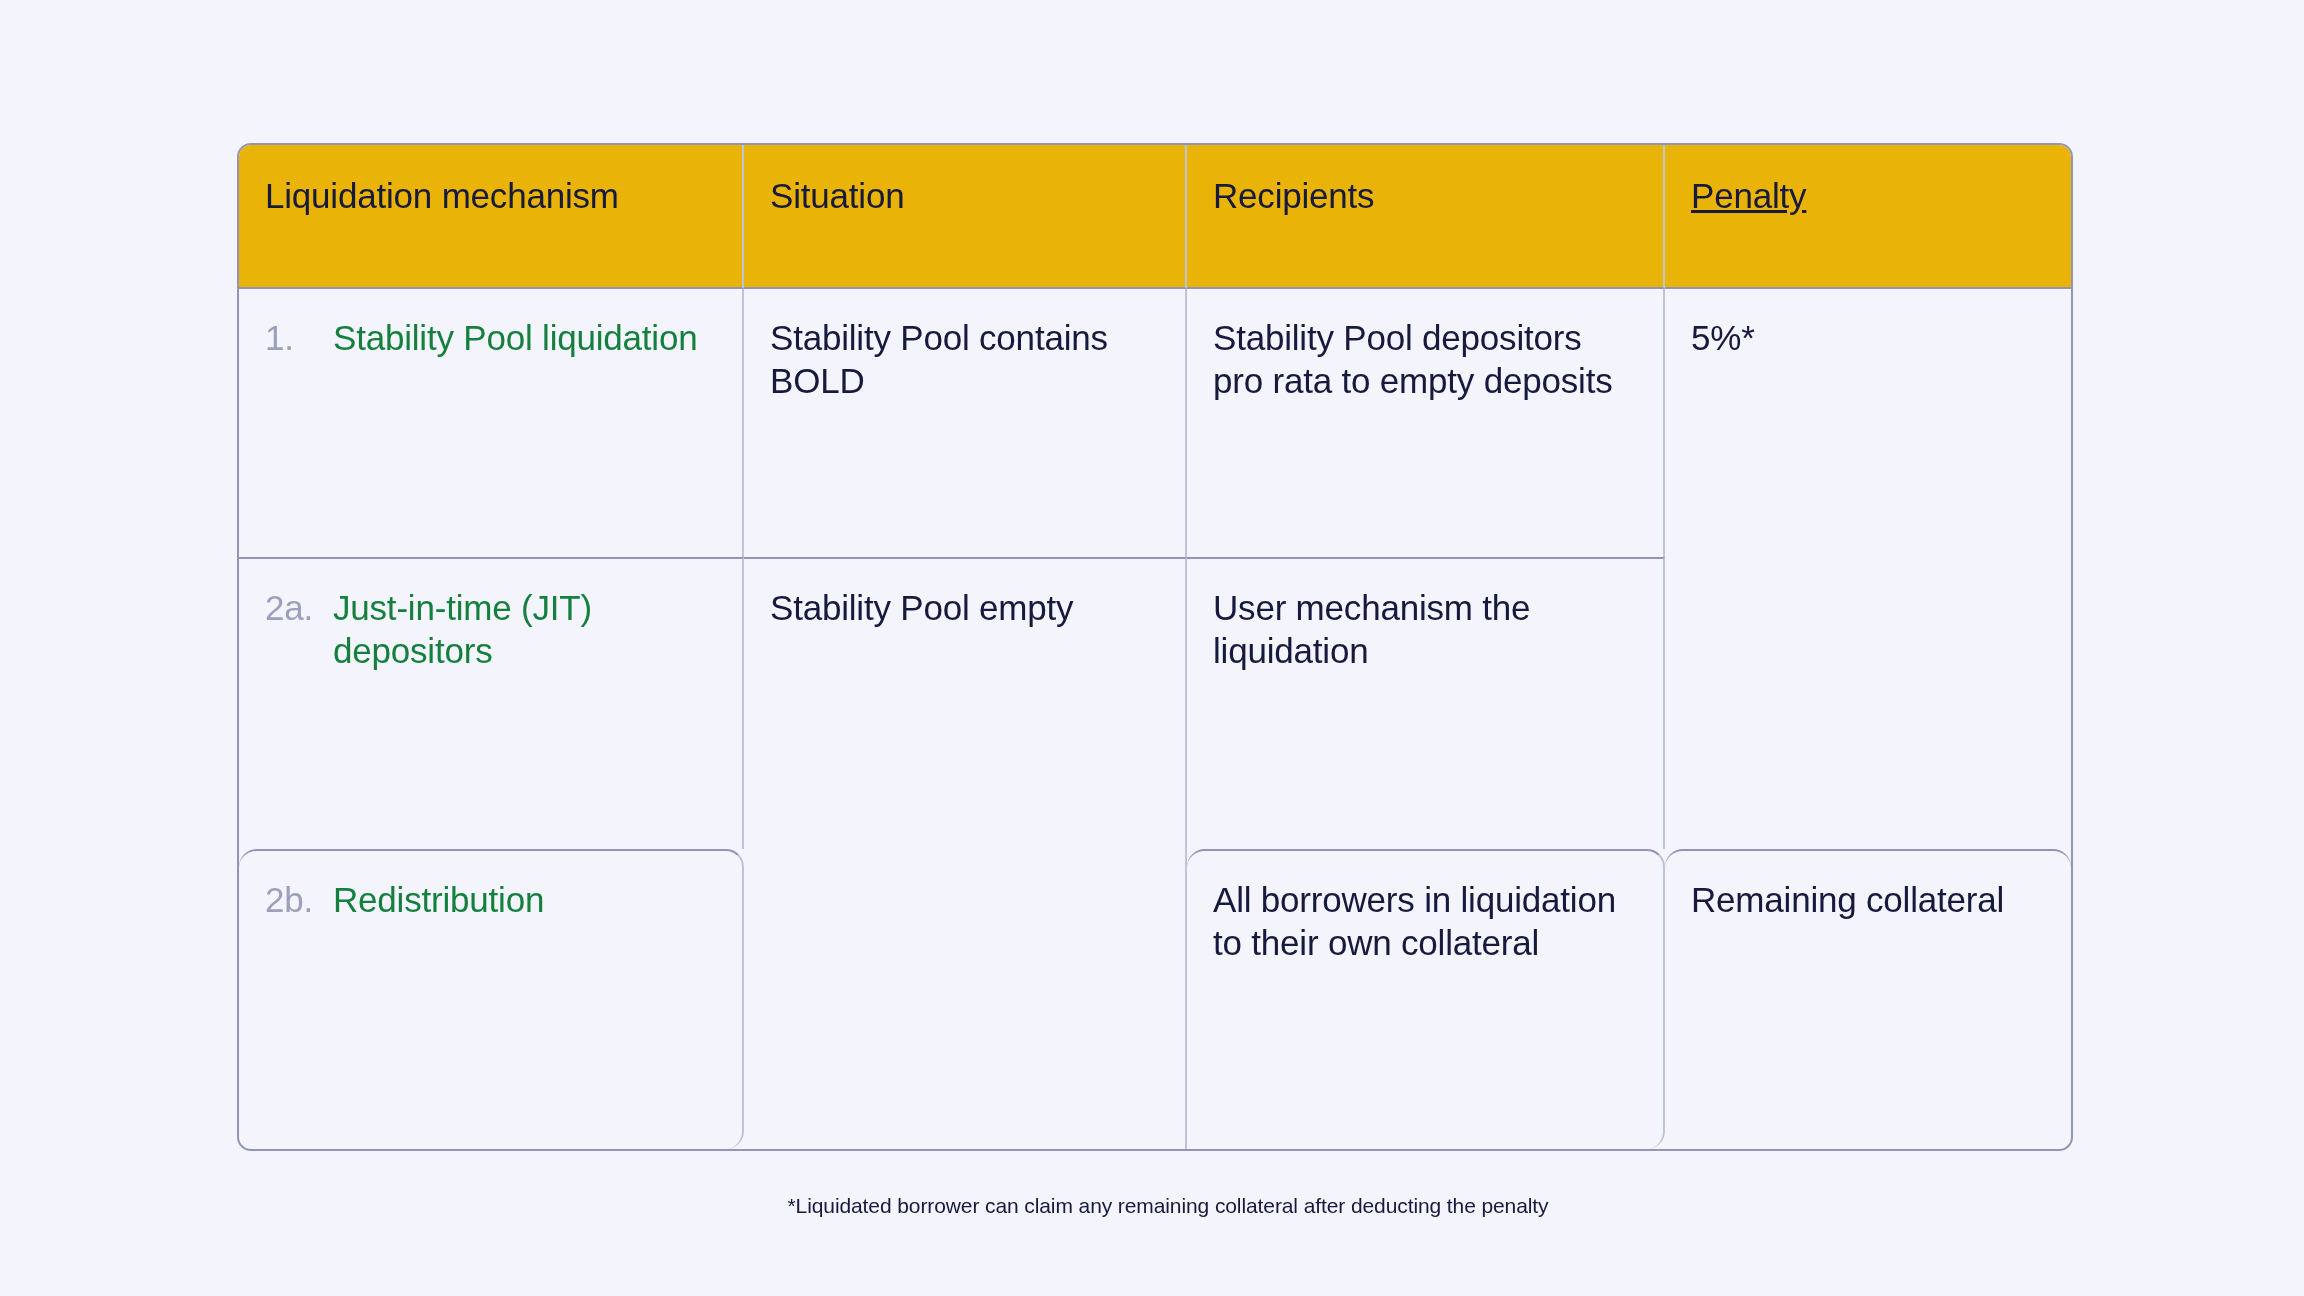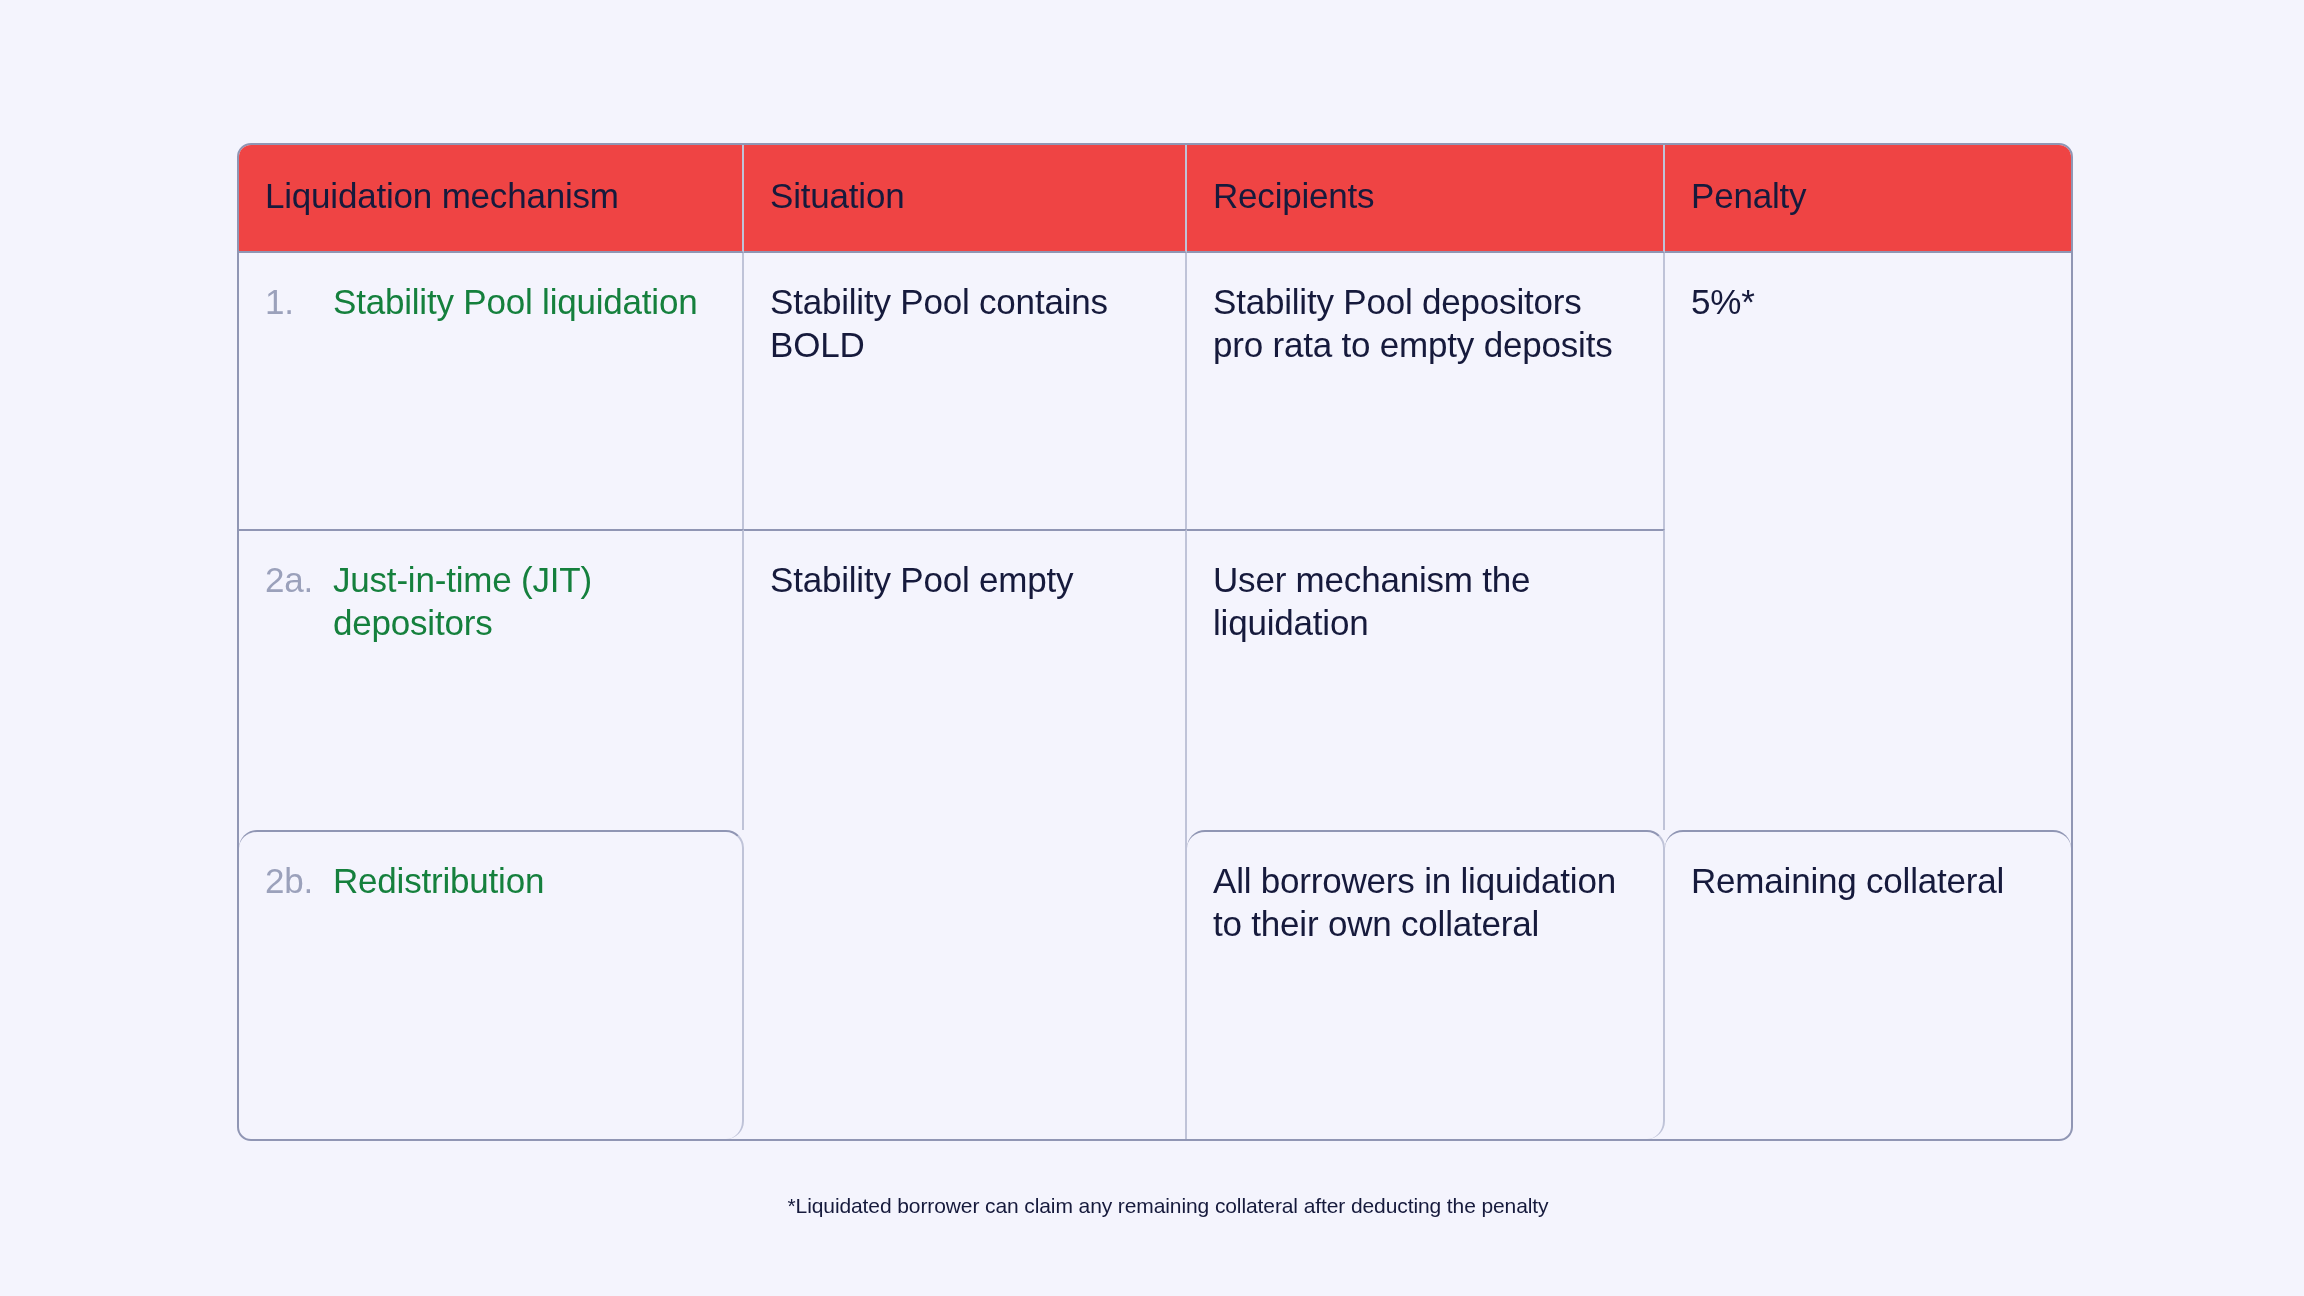--- a/index.html
+++ b/index.html
@@ -45,35 +45,35 @@
   }
 
   
   col.c-mech { width: 505px; }
   col.c-sit  { width: 443px; }
   col.c-rec  { width: 478px; }
   col.c-pen  { width: 406px; }
 
   
   thead th {
-    background: #ef4444;
+    background: #eab308;
     text-align: left;
     vertical-align: top;
     font-weight: 400;
     color: #161a3c;
     font-size: 35px;
     line-height: 1.18;
     letter-spacing: -0.2px;
     padding: 30px 26px 30px 26px;
-    height: 108px;
+    height: 144px;
     box-sizing: border-box;
     border-bottom: 2px solid #9096b4;
     border-right: 2px solid #bfc3d8;
   }
-  thead th:last-child { border-right: none; }
+  thead th:last-child { border-right: none; text-decoration: underline; }
 
   
   tbody td {
     background: #f4f4fd;
     vertical-align: top;
     text-align: left;
     color: #161a3c;
     font-size: 35px;
     line-height: 1.22;
     letter-spacing: -0.2px;

